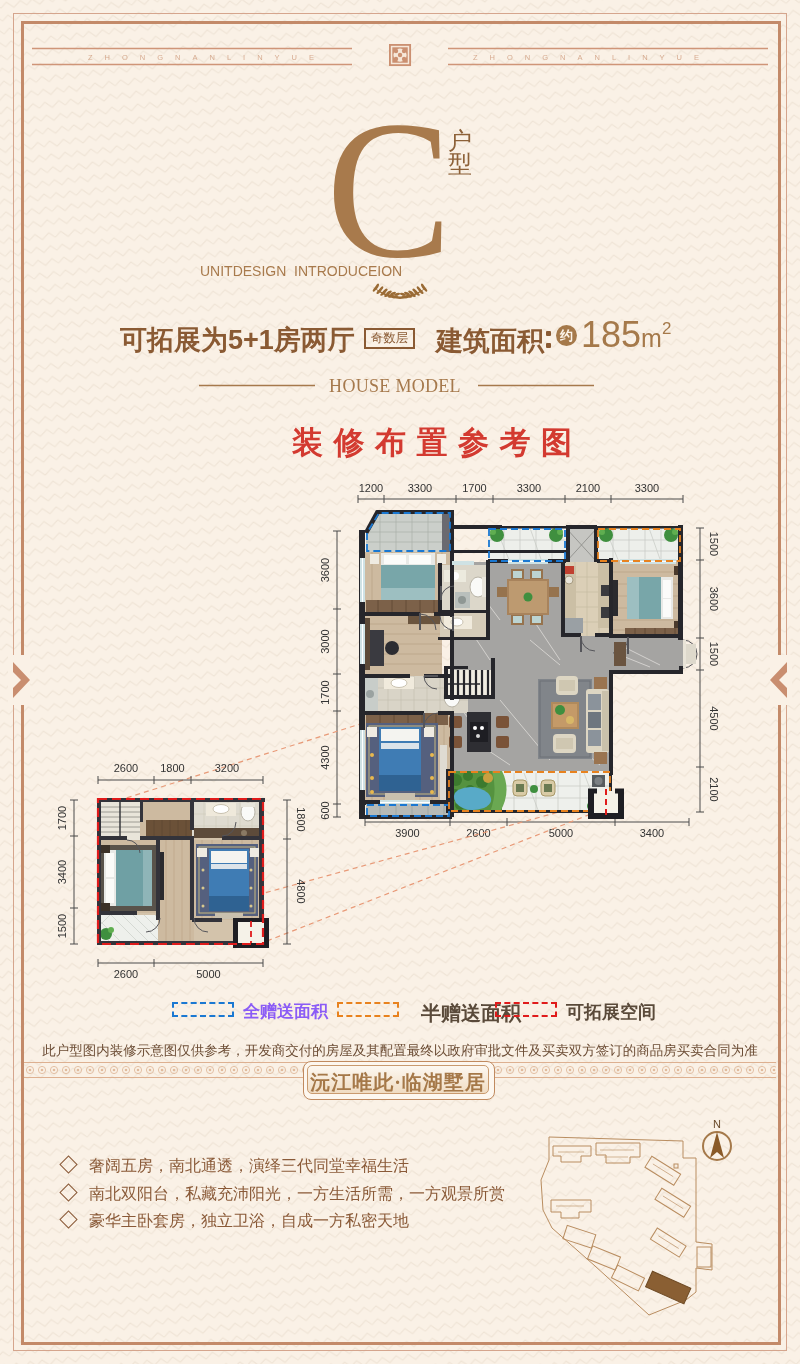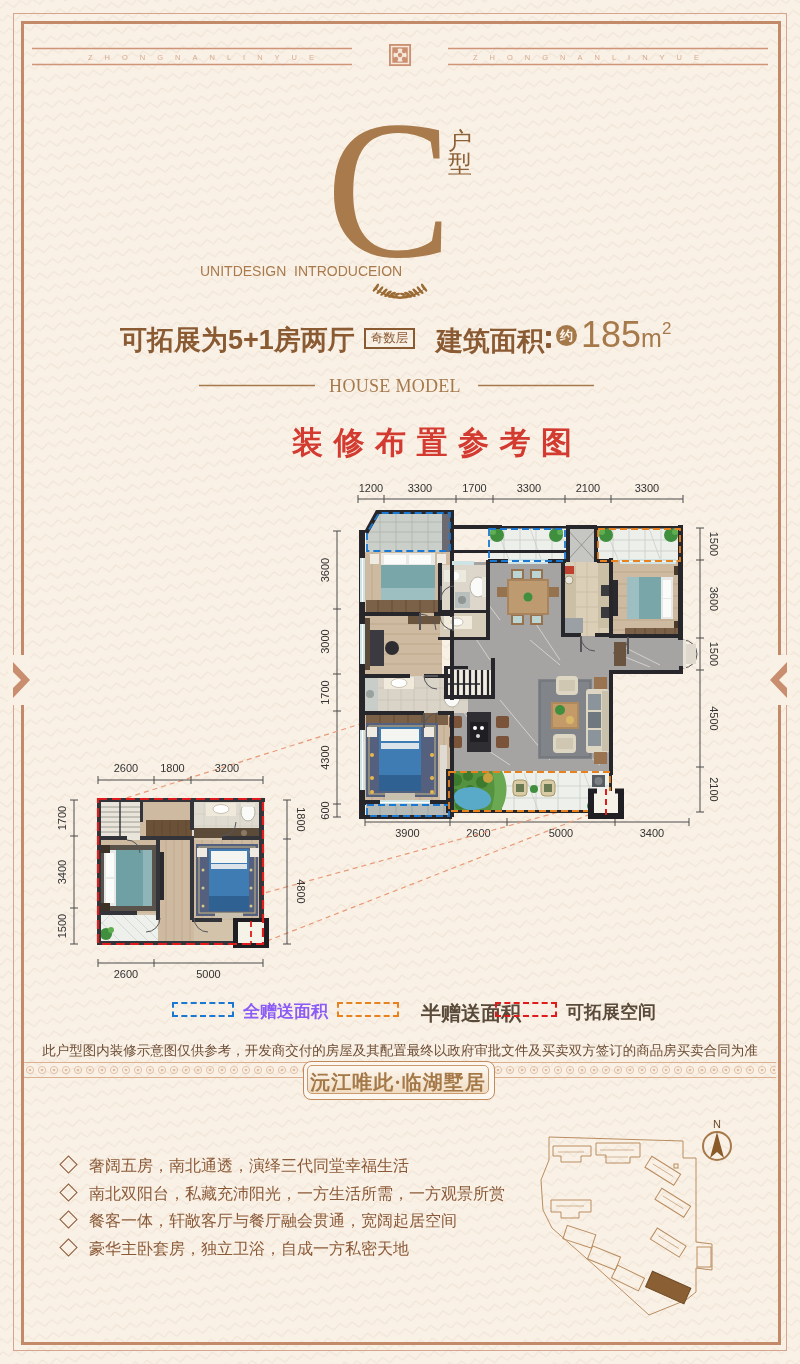--- a/index.html
+++ b/index.html
@@ -816,21 +816,20 @@
 <div class="abs" style="left:307px;top:1065px;width:180px;height:27px;background:linear-gradient(#fdf8f1,#f0dcc2);border:1px solid #c99a6e;border-radius:5px;"></div>
 <div class="abs" style="left:303px;top:1069px;width:190px;text-align:center;font-size:20px;font-weight:bold;color:#a57848;font-family:'Liberation Serif',serif;letter-spacing:1px;">沅江唯此·临湖墅居</div>
 
 <div class="abs" style="left:62px;top:1152px;font-size:16px;color:#8a5a38;line-height:27.5px;">
 
   <div><span style="display:inline-block;width:11px;height:11px;border:1.5px solid #8a5a38;transform:rotate(45deg);margin-right:14px;"></span>奢阔五房，南北通透，演绎三代同堂幸福生活</div>
 
   <div><span style="display:inline-block;width:11px;height:11px;border:1.5px solid #8a5a38;transform:rotate(45deg);margin-right:14px;"></span>南北双阳台，私藏充沛阳光，一方生活所需，一方观景所赏</div>
 
 
-  <div><span style="display:inline-block;width:11px;height:11px;border:1.5px solid #8a5a38;transform:rotate(45deg);margin-right:14px;"></span>餐客一体，轩敞客厅与餐厅融会贯通，宽阔起居空间</div>
 
   <div><span style="display:inline-block;width:11px;height:11px;border:1.5px solid #8a5a38;transform:rotate(45deg);margin-right:14px;"></span>豪华主卧套房，独立卫浴，自成一方私密天地</div>
 </div>
 
 <svg class="abs" style="left:0;top:0" width="800" height="1364">
 
 <g id="sm" stroke="#b98d60" stroke-width="1" fill="none">
 
 <path d="M549 1137 L683 1141 L683 1158 L696 1158 L696 1242 L712 1244 L712 1270 L696 1268 L696 1292 L686 1300 L649 1315 L595 1266 L552 1228 L543 1210 L541 1180 L549 1160 Z"></path>
 

